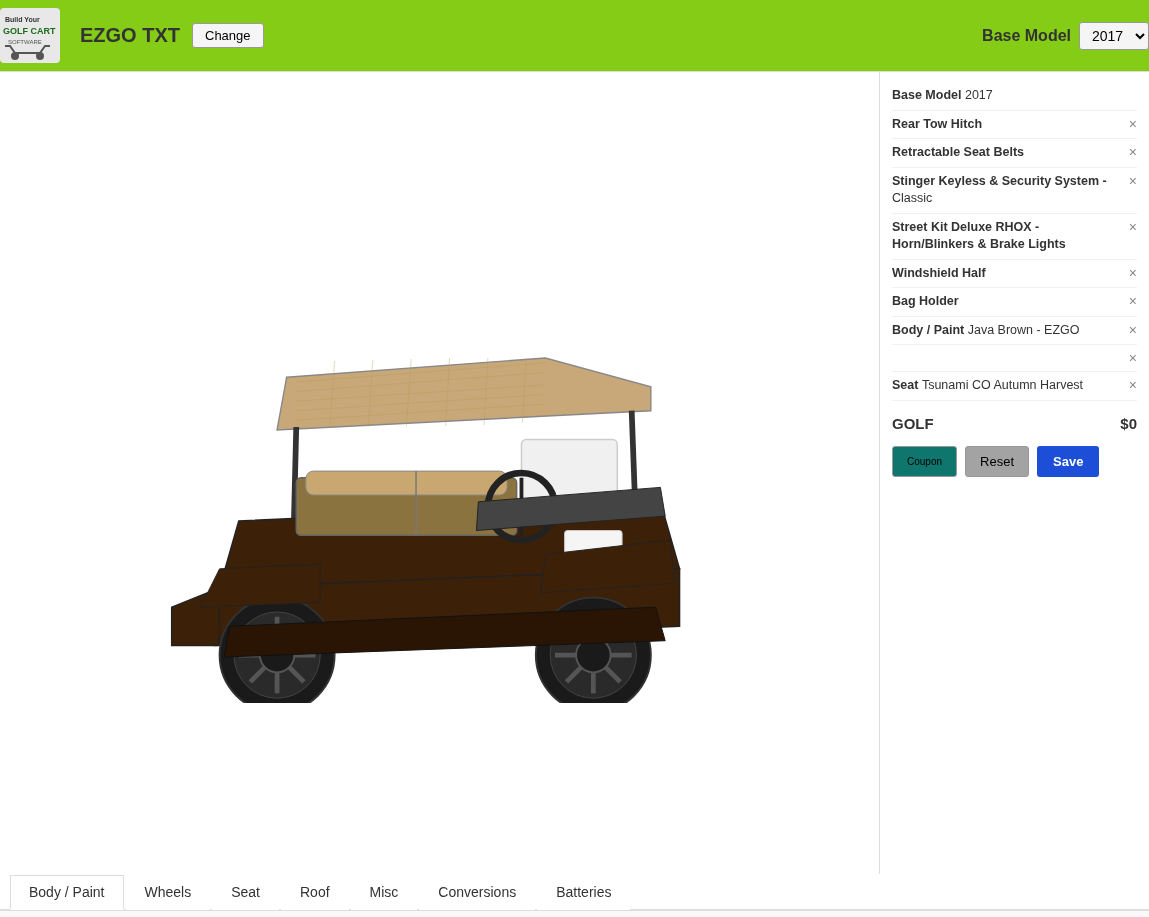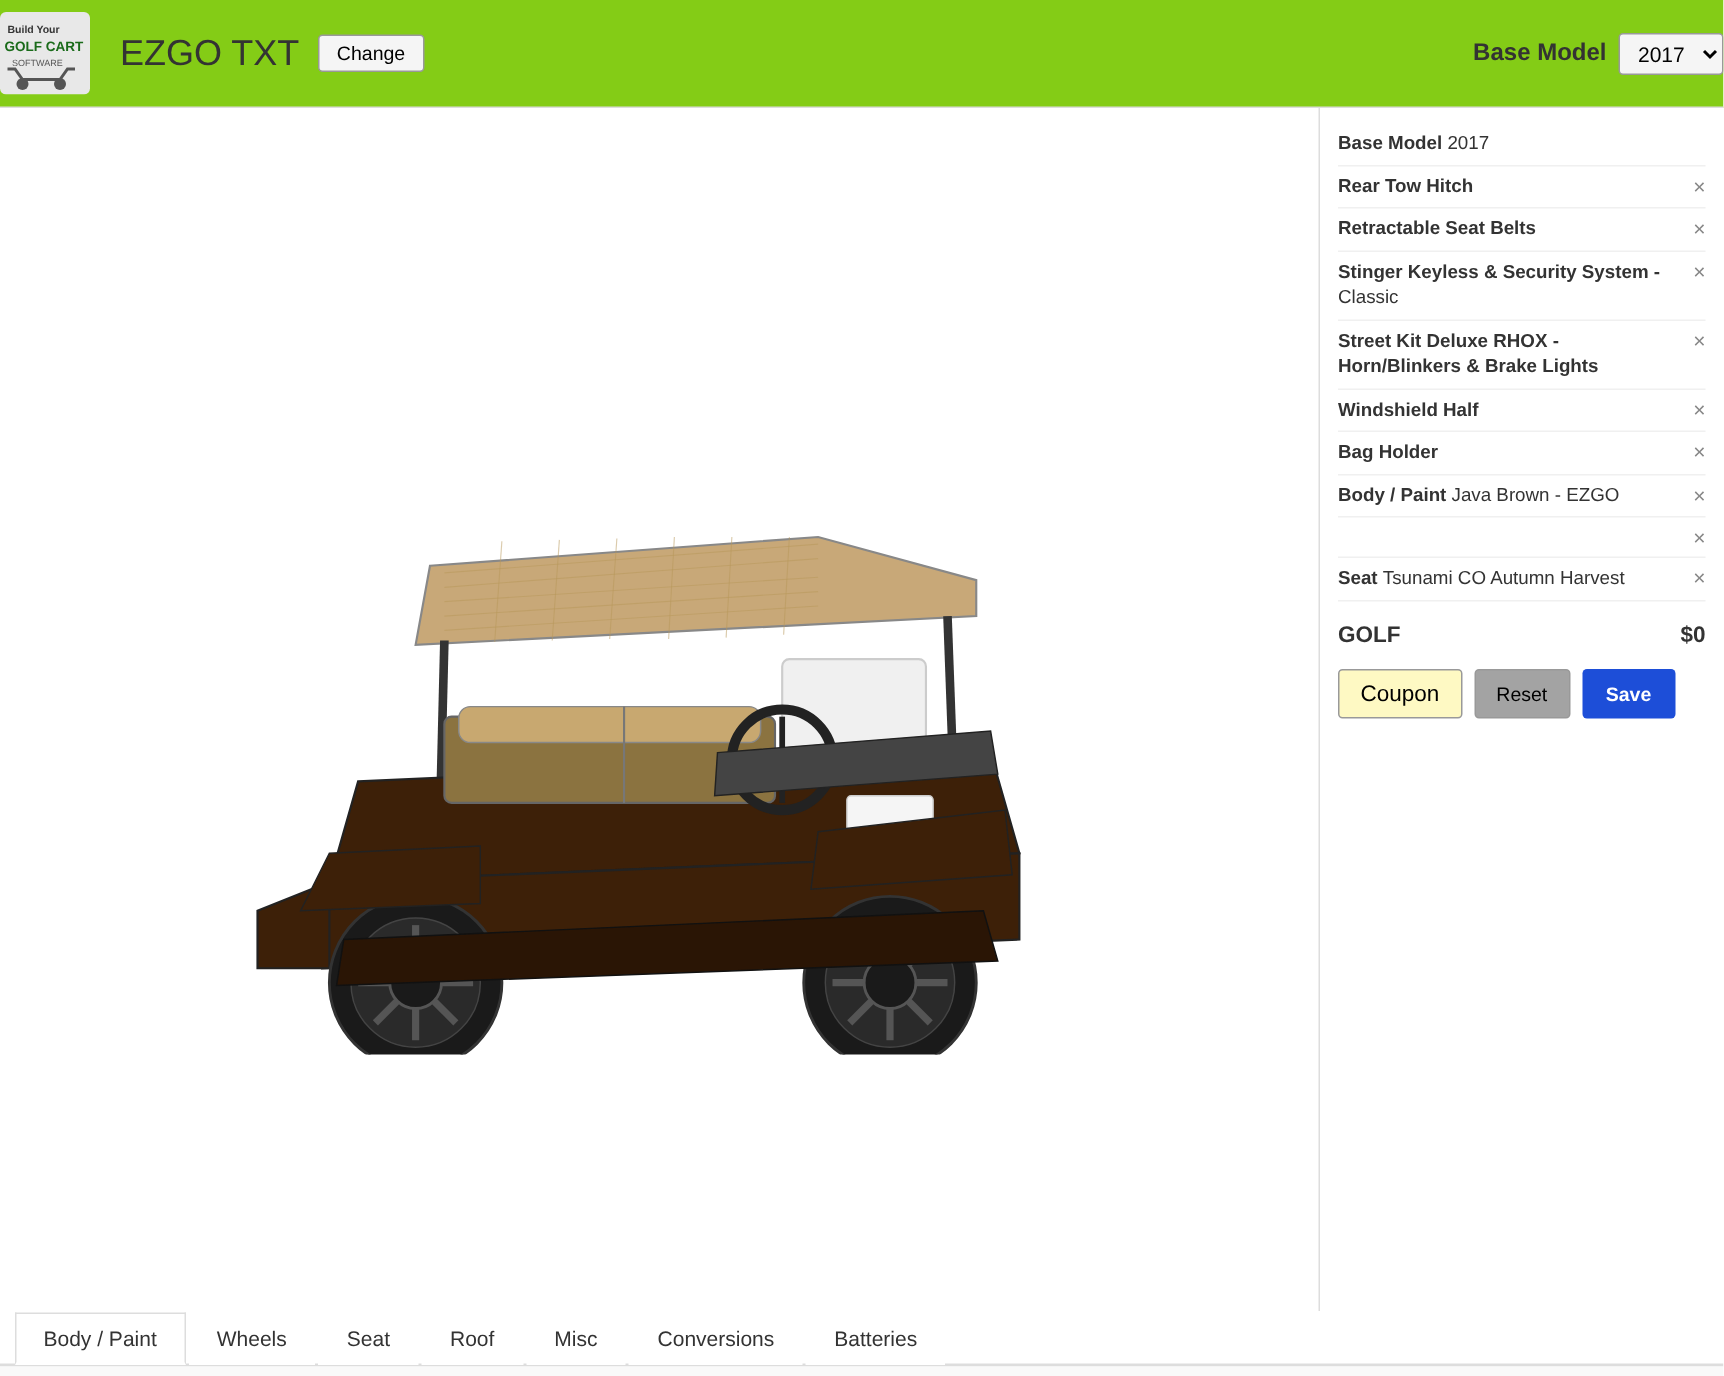--- a/index.html
+++ b/index.html
@@ -17,22 +17,22 @@
       display: flex;
       align-items: center;
       gap: 8px;
       margin-right: 20px;
     }
     .logo-icon {
       width: 60px;
       height: 55px;
     }
     .model-name {
-      font-size: 24px;
-      font-weight: normal;
+      font-size: 20px;
+      font-weight: bold;
       margin-right: 12px;
     }
     .change-btn {
       padding: 4px 12px;
       border: 1px solid #999;
       background: #f5f5f5;
       cursor: pointer;
       border-radius: 3px;
       font-size: 13px;
     }
@@ -110,24 +110,24 @@
       font-weight: bold;
     }
     .action-buttons {
       display: flex;
       gap: 8px;
       padding: 4px 0;
     }
     .btn-coupon {
       padding: 7px 14px;
       border: 1px solid #999;
-      background: #fef9c3;
-      cursor: pointer;
-      border-radius: 3px;
-      font-size: 15px;
+      background: #0f766e;
+      cursor: pointer;
+      border-radius: 3px;
+      font-size: 10px;
     }
     .btn-reset {
       padding: 7px 14px;
       border: 1px solid #999;
       background: #a3a3a3;
       cursor: pointer;
       border-radius: 3px;
       font-size: 13px;
     }
     .btn-save {

